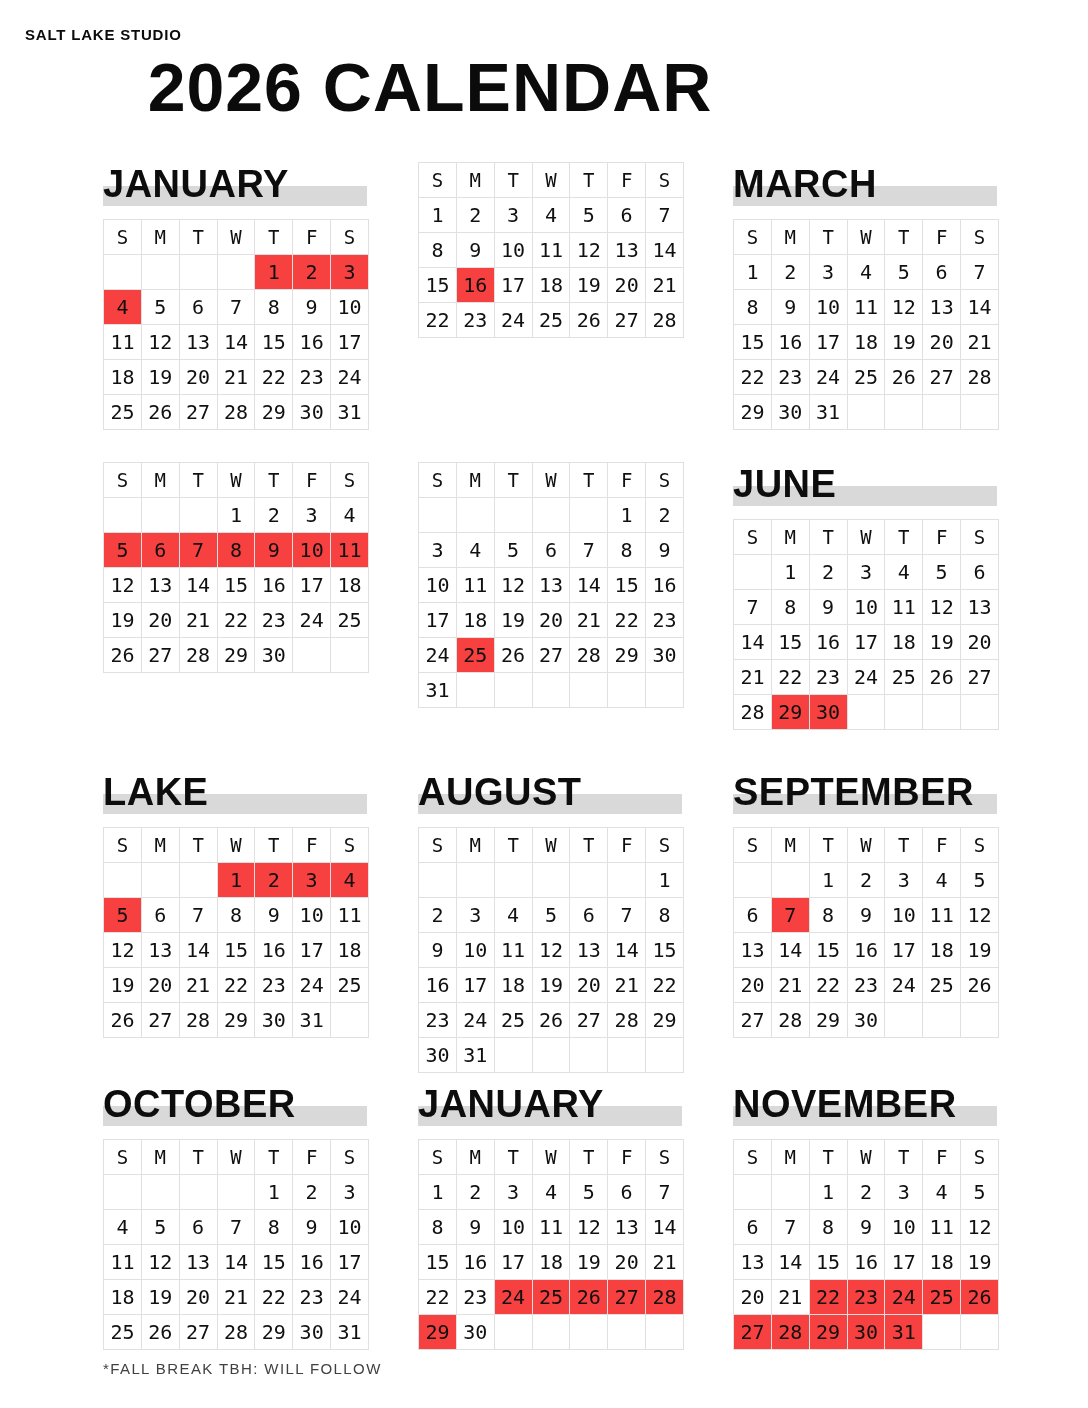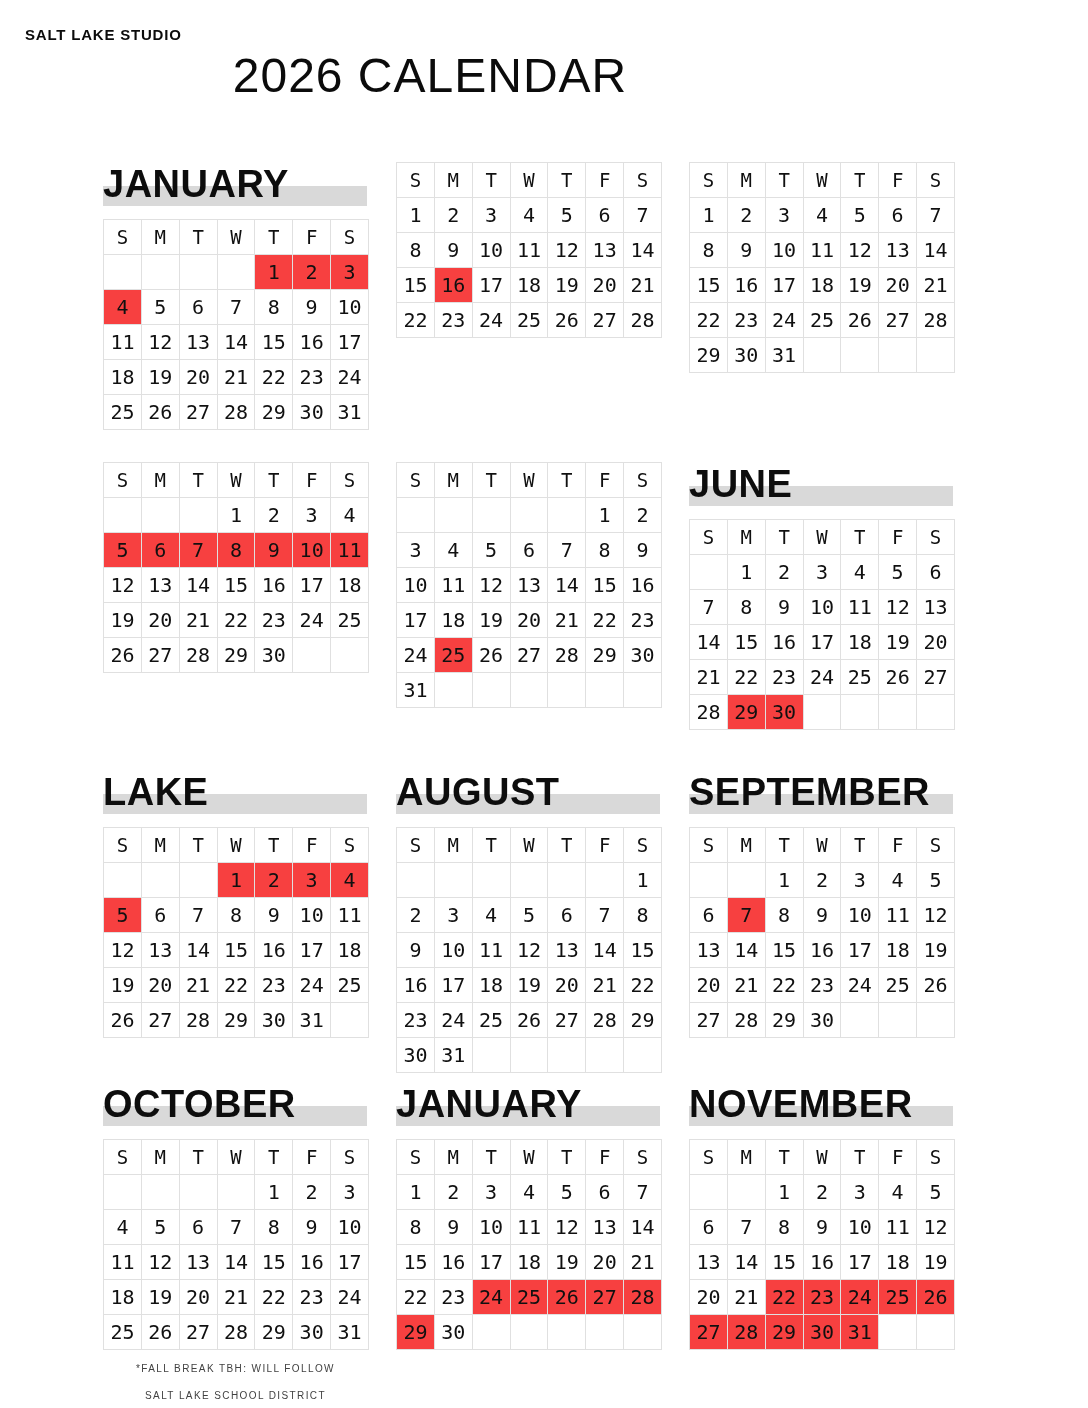--- a/index.html
+++ b/index.html
@@ -13,30 +13,30 @@
   .page { position: relative; width: 860px; height: 1408px; }
 
   .brand {
     position: absolute; top: 26px; left: 25px;
     font-size: 15px; font-weight: 700; letter-spacing: 0.8px;
     color: #0b0b0b;
   }
   .main-title {
     position: absolute; top: 48px; left: 0; width: 100%;
     margin: 0; text-align: center;
-    font-size: 48px; font-weight: 400; letter-spacing: 1px;
+    font-size: 68px; font-weight: 700; letter-spacing: 1px;
     color: #0b0b0b;
   }
 
   .months-grid {
     position: absolute; top: 162px; left: 103px; width: 882px;
     display: grid;
     grid-template-columns: repeat(3, 264px);
     grid-template-rows: 300px 308px 312px auto;
-    column-gap: 29px;
+    column-gap: 51px;
   }
 
   .month { position: relative; }
 
   .month-title-wrap { position: relative; height: 44px; margin-bottom: 13px; }
   .month-bar {
     position: absolute; left: 0; right: 0; bottom: 0; height: 20px;
     background: var(--bar, #d9d9d9);
   }
   .month-name {
@@ -57,22 +57,21 @@
     width: 37.85px; height: 35px;
     padding: 0; text-align: center; vertical-align: middle;
     font-weight: 400; color: #101010;
   }
   .cal th { font-size: 19px; }
   .cal td { font-size: 20px; }
   .cal td.hl { background: var(--hl, #f74040); }
 
   .footnote {
     margin-top: 5px; width: 265px;
-    text-align: center;
-    font-size: 10px; letter-spacing: 1.4px; line-height: 27px;
+    font-size: 15px; letter-spacing: 1.4px; line-height: 27px;
     color: #414141;
   }
   .footnote span { display: block; white-space: nowrap; }
 </style>
 </head>
 <body>
 
 <div class="page">
   <div class="brand">SALT LAKE STUDIO</div>
   <h1 class="main-title">2026 CALENDAR</h1>
@@ -190,20 +189,24 @@
               <td>24</td>
               <td>25</td>
               <td>26</td>
               <td>27</td>
               <td>28</td>
             </tr>
           </tbody>
         </table>
       </section>
       <section class="month">
+        <div class="month-title-wrap">
+          <span class="month-bar"></span>
+          <h2 class="month-name">MARCH</h2>
+        </div>
         <table class="cal">
           <thead>
             <tr>
               <th>S</th>
               <th>M</th>
               <th>T</th>
               <th>W</th>
               <th>T</th>
               <th>F</th>
               <th>S</th>
@@ -724,21 +727,20 @@
               <td>27</td>
               <td>28</td>
               <td>29</td>
               <td>30</td>
               <td>31</td>
             </tr>
           </tbody>
         </table>
         <div class="footnote">
           <span>*FALL BREAK TBH: WILL FOLLOW</span>
-          <span>SALT LAKE SCHOOL DISTRICT</span>
         </div>
       </section>
       <section class="month">
         <div class="month-title-wrap">
           <span class="month-bar"></span>
           <h2 class="month-name">JANUARY</h2>
         </div>
         <table class="cal">
           <thead>
             <tr>

